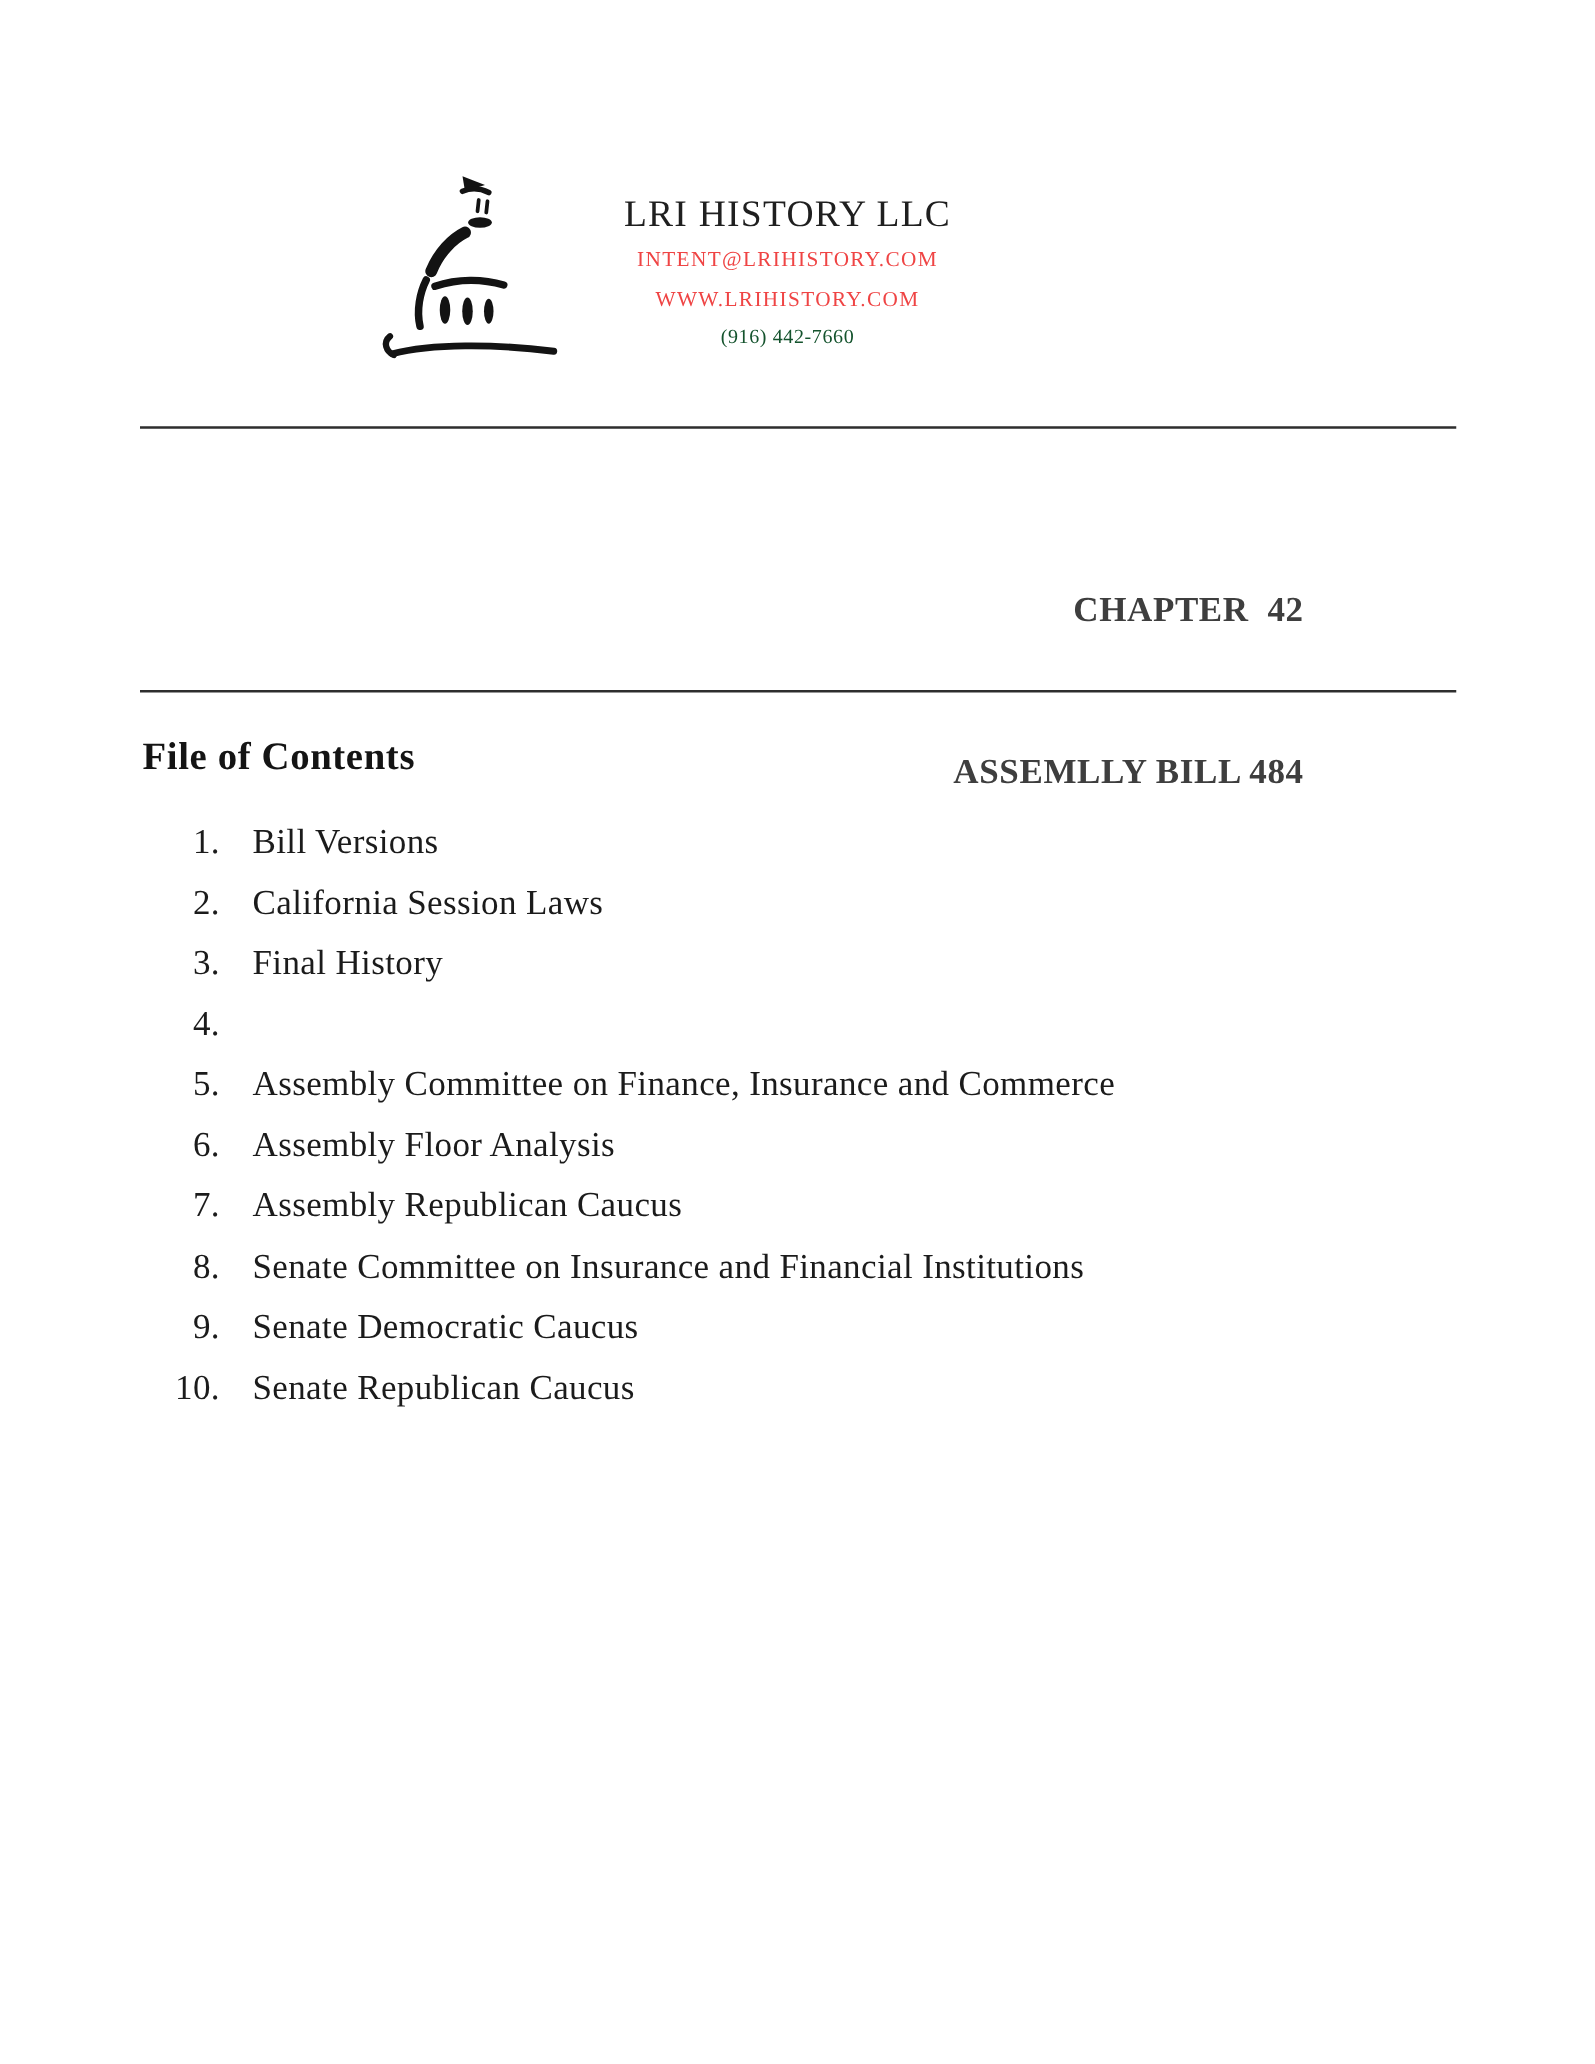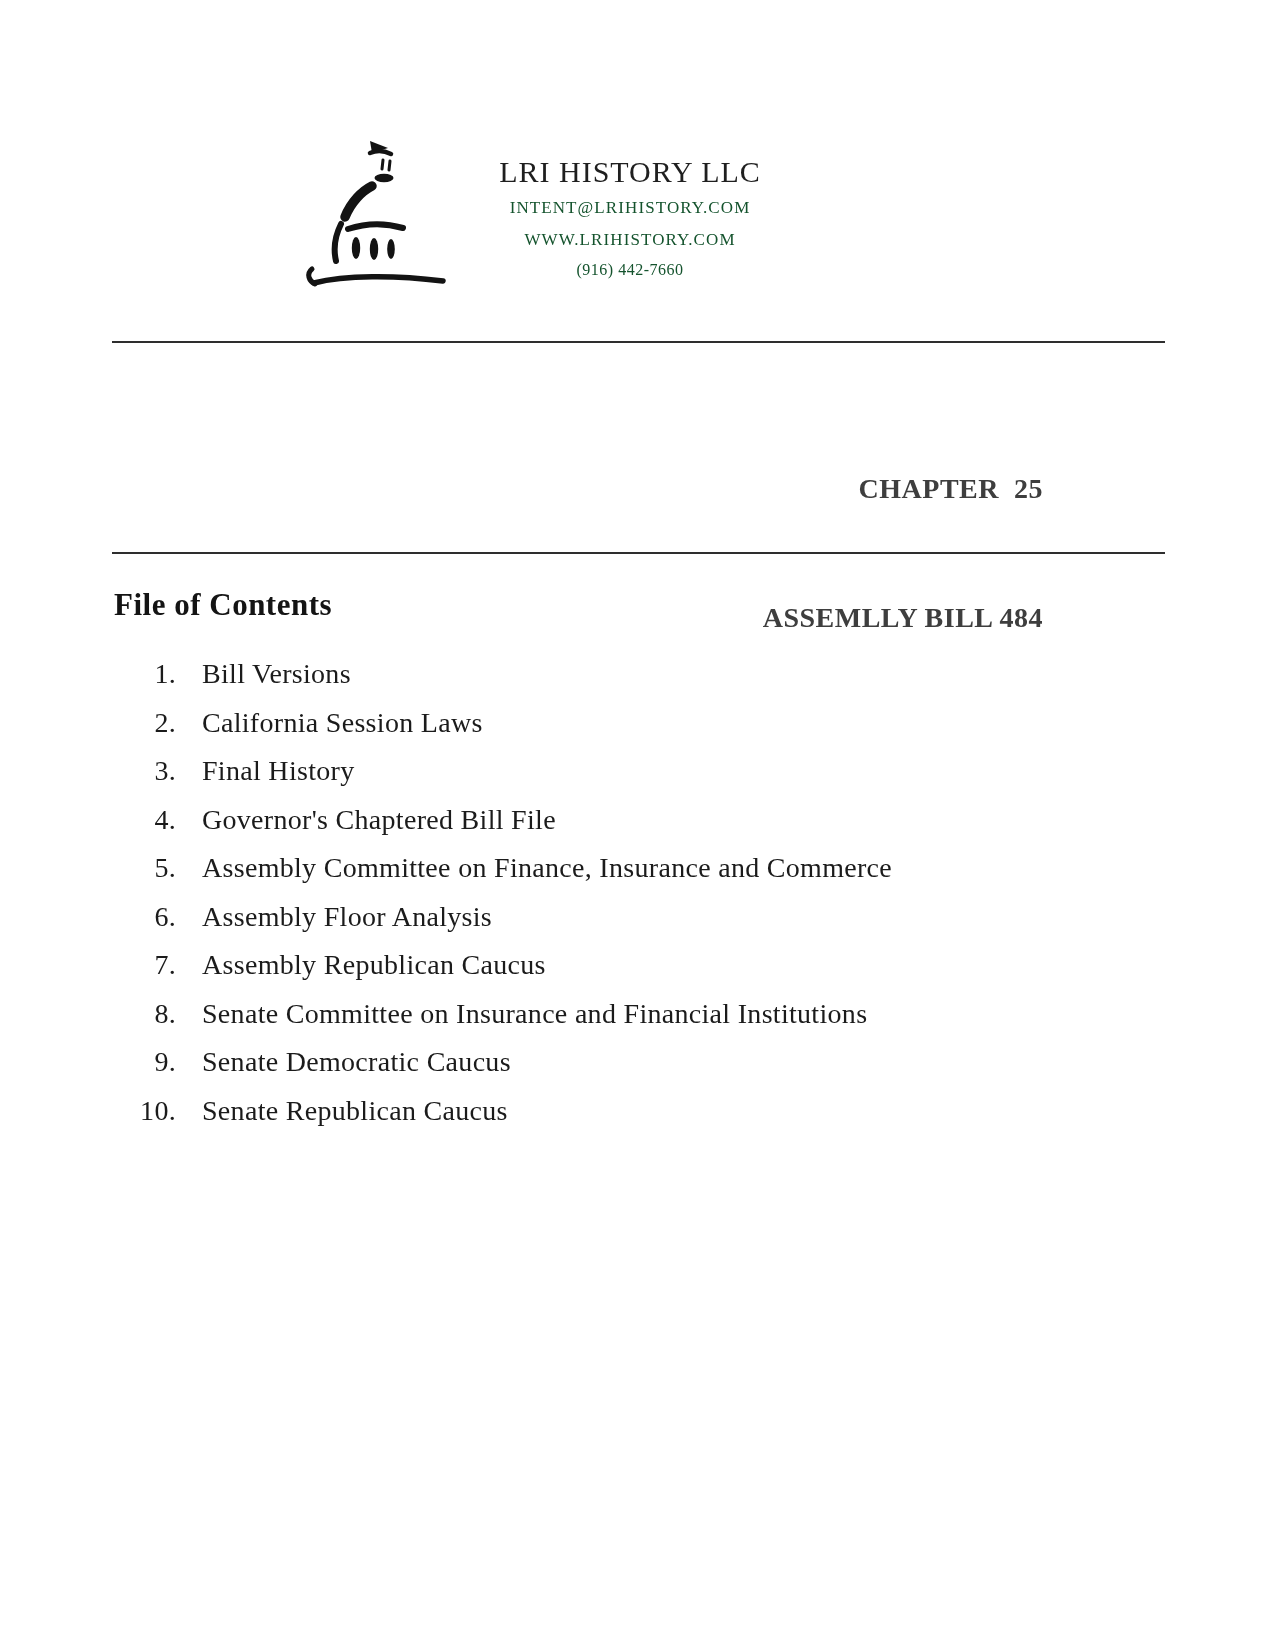--- a/index.html
+++ b/index.html
@@ -29,21 +29,21 @@
   .brand {
     font-size: 30px;
     line-height: 40px;
     letter-spacing: 1px;
     color: #1f1f1f;
   }
   .contact {
     font-size: 17px;
     line-height: 32px;
     letter-spacing: 1.1px;
-    color: #14532d;
+    color: #ef4444;
   }
   .phone {
     font-size: 16px;
     line-height: 28px;
     letter-spacing: 0.5px;
     color: #14532d;
   }
   .rule {
     position: absolute;
     left: 112px;
@@ -138,21 +138,21 @@
   <div class="header-text">
     <div class="brand">LRI HISTORY LLC</div>
     <div class="contact">INTENT@LRIHISTORY.COM</div>
     <div class="contact">WWW.LRIHISTORY.COM</div>
     <div class="phone">(916) 442-7660</div>
   </div>
 
   <div class="rule rule-top"></div>
 
   <div class="statute">
-    <div>CHAPTER  25</div>
+    <div>CHAPTER  42</div>
     <div>ASSEMLLY BILL 484</div>
   </div>
 
   <div class="rule rule-mid"></div>
 
   <div class="toc-heading">File of Contents</div>
   <div class="toc-list">
       <div class="toc-row">
         <span class="toc-num">1.</span>
         <span class="toc-label">Bill Versions</span>
@@ -160,21 +160,20 @@
       <div class="toc-row">
         <span class="toc-num">2.</span>
         <span class="toc-label">California Session Laws</span>
       </div>
       <div class="toc-row">
         <span class="toc-num">3.</span>
         <span class="toc-label">Final History</span>
       </div>
       <div class="toc-row">
         <span class="toc-num">4.</span>
-        <span class="toc-label">Governor's Chaptered Bill File</span>
       </div>
       <div class="toc-row">
         <span class="toc-num">5.</span>
         <span class="toc-label">Assembly Committee on Finance, Insurance and Commerce</span>
       </div>
       <div class="toc-row">
         <span class="toc-num">6.</span>
         <span class="toc-label">Assembly Floor Analysis</span>
       </div>
       <div class="toc-row">

